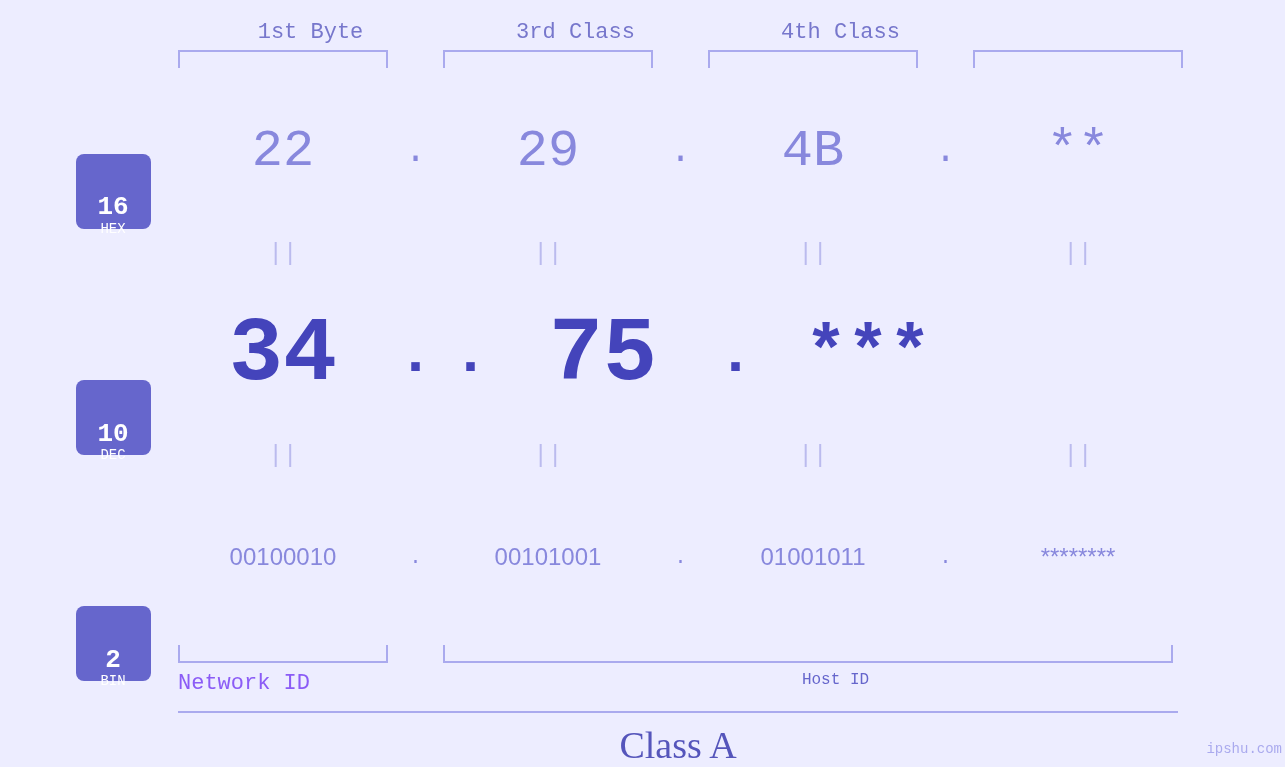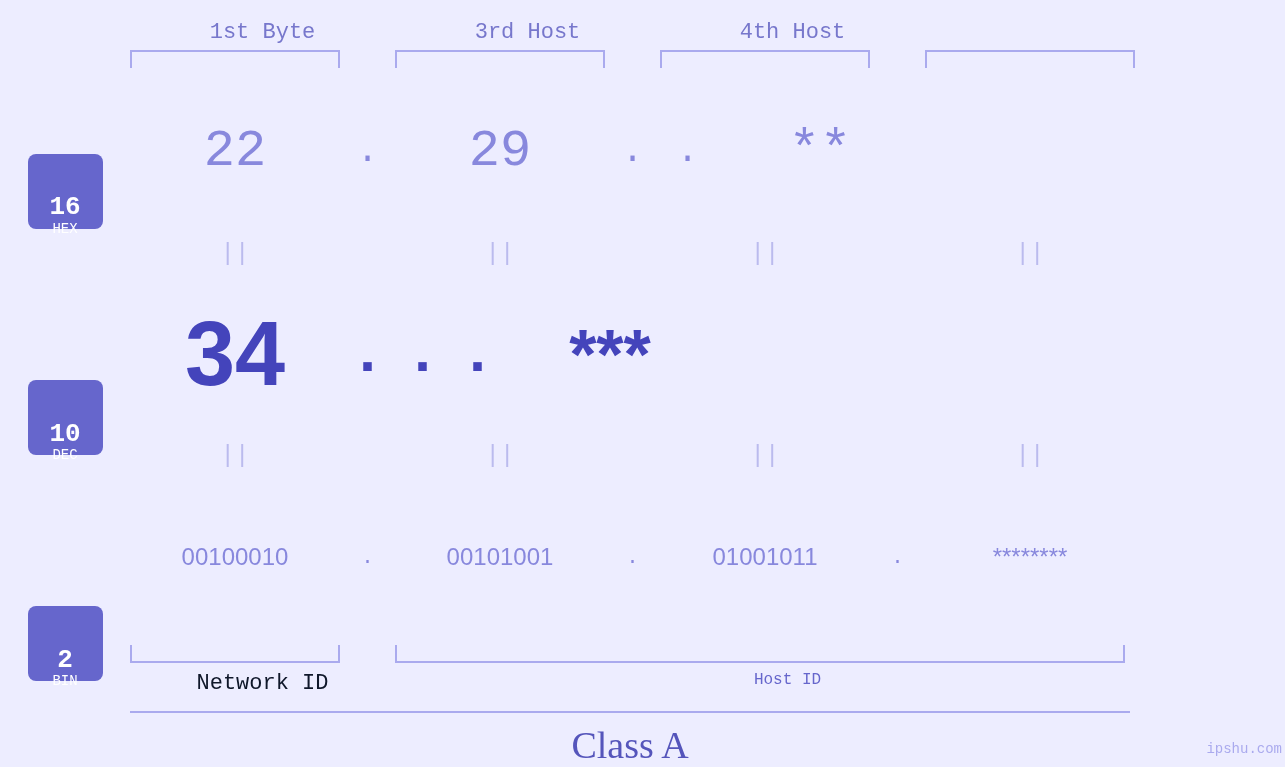--- a/index.html
+++ b/index.html
@@ -55,21 +55,21 @@
       color: #bbbbee;
       font-size: 24px;
       font-family: 'Courier New', Courier, monospace;
     }
 
     
     .dec-val {
       color: #4444bb;
       font-size: 90px;
       font-weight: bold;
-      font-family: Liberation Sans, sans-serif;
+      font-family: Liberation Mono, monospace;
     }
 
     .dec-dot {
       color: #4444bb;
       font-size: 60px;
       font-weight: bold;
     }
 
     
     .bin-val {
@@ -93,20 +93,21 @@
     }
 
     
     .page-wrapper {
       display: flex;
       flex-direction: column;
       width: 1285px;
       height: 767px;
       position: relative;
       background: #ededff;
+      padding-left: 48px;
     }
 
     .top-header-row {
       display: flex;
       padding-left: 130px;
       padding-top: 20px;
       margin-bottom: 5px;
     }
 
     .top-header-cell {
@@ -191,22 +192,22 @@
     .bin-row { height: 70px; }
 
   </style>
 </head>
 <body>
 
 <div class="page-wrapper">
 
   <div class="top-header-row">
     <div class="top-header-cell">1st Byte</div>
-    <div class="top-header-cell">3rd Host</div>
-    <div class="top-header-cell">4th Host</div>
+    <div class="top-header-cell">3rd Class</div>
+    <div class="top-header-cell">4th Class</div>
   </div>
 
   <div class="top-bracket-row">
     <div class="top-bracket-cell"></div>
     <div class="top-bracket-cell"></div>
     <div class="top-bracket-cell"></div>
     <div class="top-bracket-cell" style="margin-right:0;"></div>
   </div>
 
   <div class="middle-rows">
@@ -234,20 +235,23 @@
         </div>
         <div class="sep-cell">
           <span class="hex-dot">.</span>
         </div>
         <div class="data-cell">
           <span class="hex-val">29</span>
         </div>
         <div class="sep-cell">
           <span class="hex-dot">.</span>
         </div>
+        <div class="data-cell">
+          <span class="hex-val">4B</span>
+        </div>
         <div class="sep-cell">
           <span class="hex-dot">.</span>
         </div>
         <div class="data-cell">
           <span class="hex-val">**</span>
         </div>
       </div>
 
       <div class="sep-row">
         <div class="data-cell">
@@ -269,20 +273,23 @@
 
       <div class="data-row dec-row">
         <div class="data-cell">
           <span class="dec-val">34</span>
         </div>
         <div class="sep-cell">
           <span class="dec-dot">.</span>
         </div>
         <div class="sep-cell">
           <span class="dec-dot">.</span>
+        </div>
+        <div class="data-cell">
+          <span class="dec-val">75</span>
         </div>
         <div class="sep-cell">
           <span class="dec-dot">.</span>
         </div>
         <div class="data-cell">
           <span class="dec-val" style="font-size:70px;">***</span>
         </div>
       </div>
 
       <div class="sep-row">
@@ -327,21 +334,21 @@
         </div>
       </div>
 
       <div style="display:flex; margin-top:4px;">
         <div style="width:210px; height:18px; border-bottom:2px solid #aaaaee; border-left:2px solid #aaaaee; border-right:2px solid #aaaaee; flex-shrink:0;"></div>
         <div style="width:55px;"></div>
         <div style="width:730px; height:18px; border-bottom:2px solid #aaaaee; border-left:2px solid #aaaaee; border-right:2px solid #aaaaee;"></div>
       </div>
 
       <div style="display:flex; margin-top:8px;">
-        <div style="width:265px; text-align:center; color:#0f172a; font-size:22px; font-family:'Courier New',Courier,monospace; flex-shrink:0;">Network ID</div>
+        <div style="width:265px; text-align:left; color:#8b5cf6; font-size:22px; font-family:'Courier New',Courier,monospace; flex-shrink:0;">Network ID</div>
         <div style="width:785px; text-align:center; color:#6666cc; font-size:16px; font-family:Liberation Mono, monospace;">Host ID</div>
       </div>
 
       <div style="margin-top:15px; width:1000px; height:2px; background:#aaaaee;"></div>
 
       <div style="text-align:center; width:1000px; color:#5555bb; font-size:38px; font-family:Liberation Serif, serif; margin-top:10px;">Class A</div>
 
     </div>
   </div>
 

